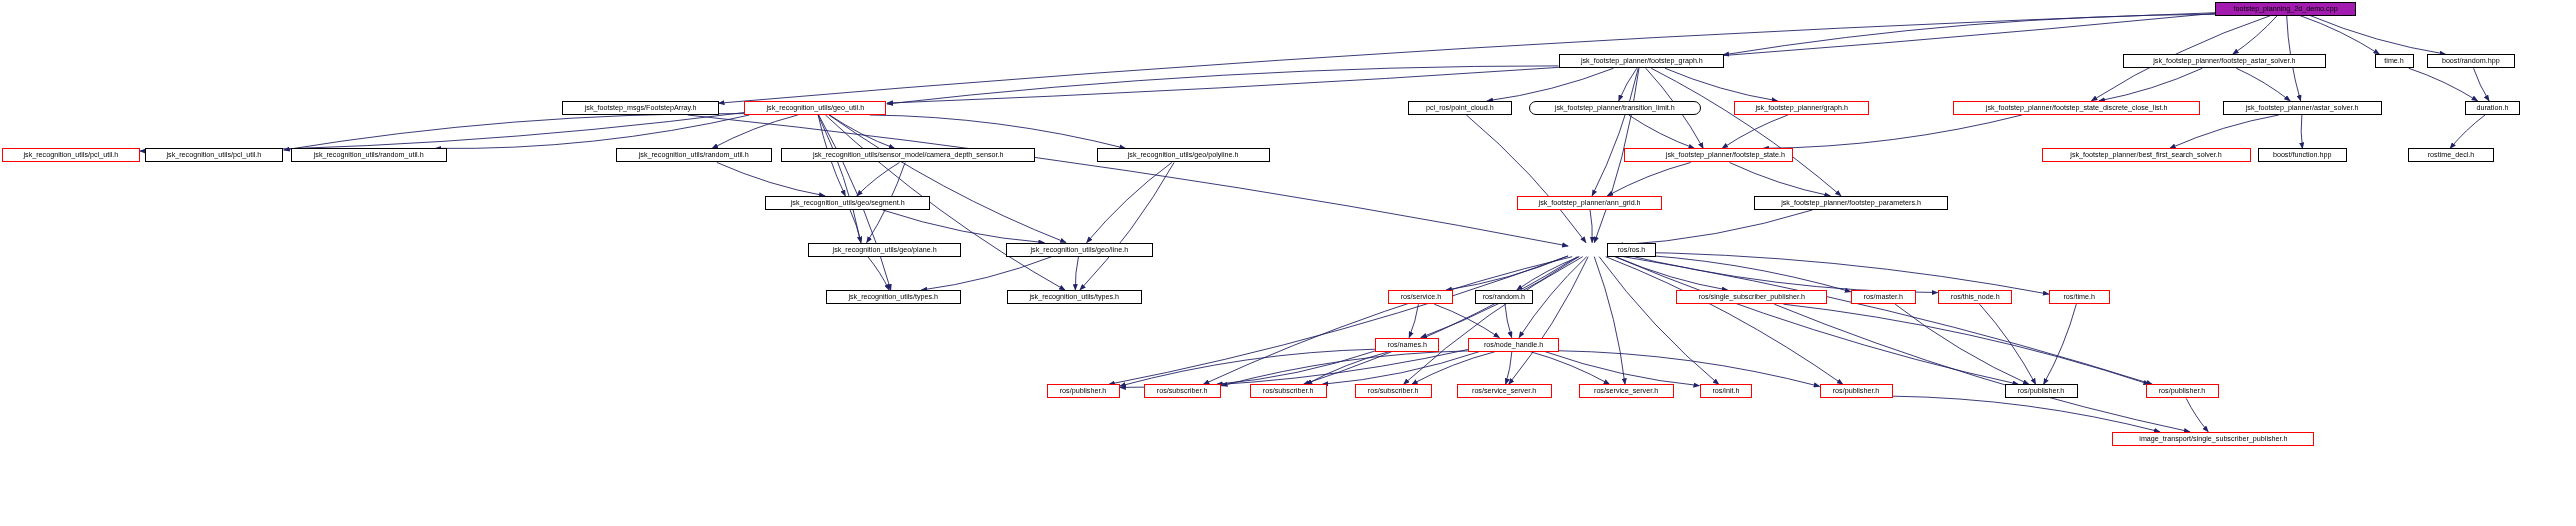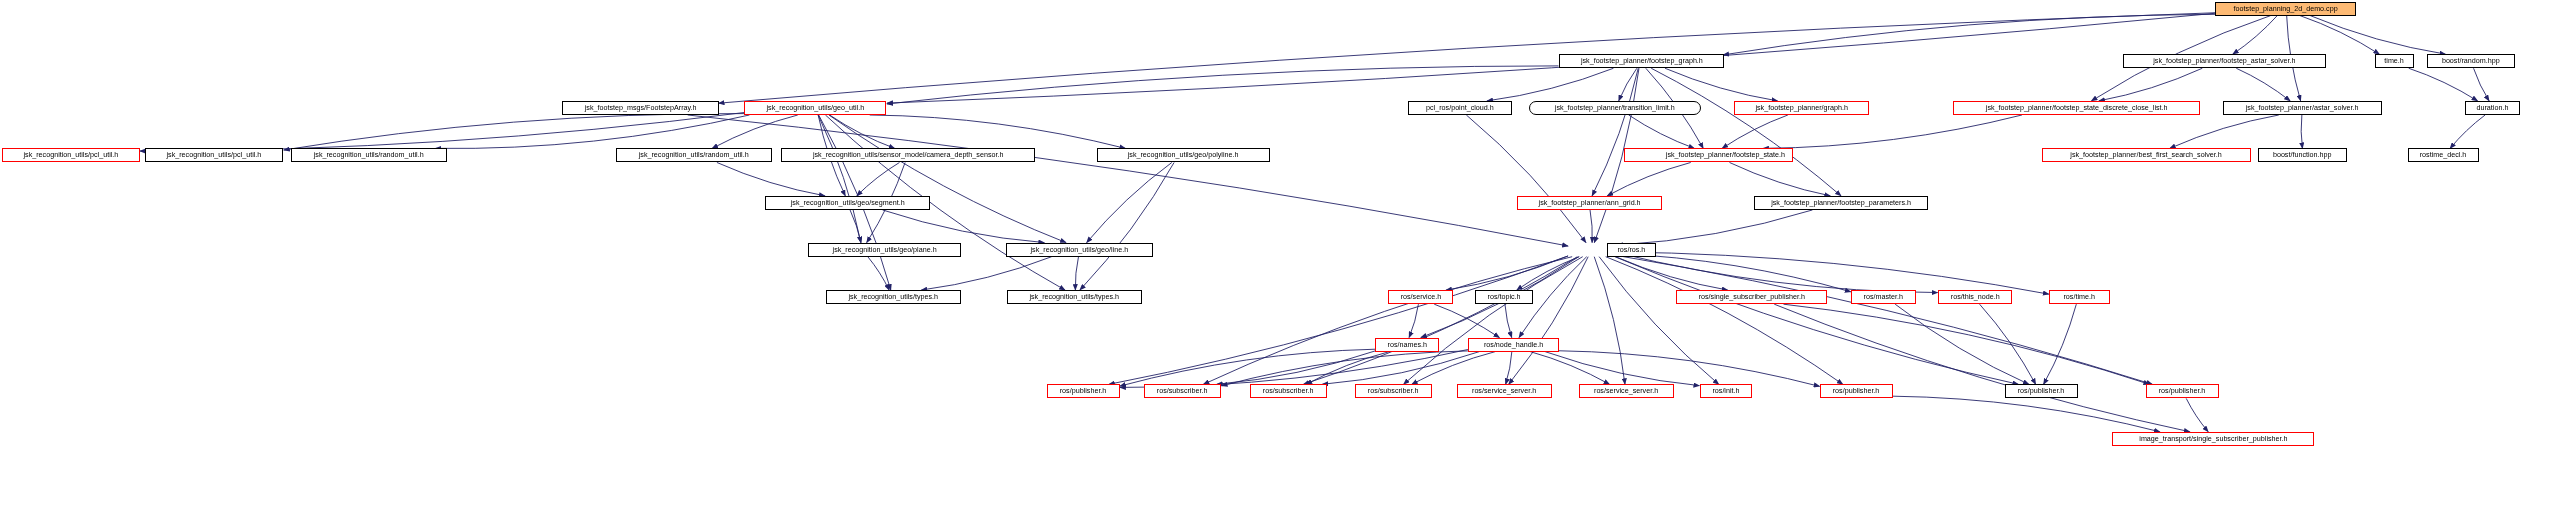--- a/index.html
+++ b/index.html
@@ -36,21 +36,21 @@
     line-height: 7.4px;
     color: #000000;
     white-space: nowrap;
     letter-spacing: 0px;
     padding: 0 2.2px;
   }
   .node.red {
     border-color: #ff0000;
   }
   .node.root {
-    background: #fdba74;
+    background: #a21caf;
     border-color: #000000;
   }
   .node-label {
     display: block;
     transform: scaleX(0.97);
     transform-origin: center;
   }
 </style>
 </head>
 <body>
@@ -217,30 +217,30 @@
       </div>
       <div class="node red" style="left: 1624px; top: 148px; width: 169px; padding-left: 36px;">
         <span class="node-label">jsk_footstep_planner/footstep_state.h</span>
       </div>
       <div class="node red" style="left: 2042px; top: 148px; width: 209px;">
         <span class="node-label">jsk_footstep_planner/best_first_search_solver.h</span>
       </div>
       <div class="node" style="left: 2258px; top: 148px; width: 89px;">
         <span class="node-label">boost/function.hpp</span>
       </div>
-      <div class="node" style="left: 2408px; top: 148px; width: 71px;">
+      <div class="node" style="left: 2408px; top: 148px; width: 86px;">
         <span class="node-label">rostime_decl.h</span>
       </div>
       <div class="node" style="left: 765px; top: 196px; width: 165px;">
         <span class="node-label">jsk_recognition_utils/geo/segment.h</span>
       </div>
       <div class="node red" style="left: 1517px; top: 196px; width: 145px;">
         <span class="node-label">jsk_footstep_planner/ann_grid.h</span>
       </div>
-      <div class="node" style="left: 1754px; top: 196px; width: 174px;">
+      <div class="node" style="left: 1754px; top: 196px; width: 194px;">
         <span class="node-label">jsk_footstep_planner/footstep_parameters.h</span>
       </div>
       <div class="node" style="left: 787px; top: 243px; width: 153px; margin-left: 21px;">
         <span class="node-label">jsk_recognition_utils/geo/plane.h</span>
       </div>
       <div class="node" style="left: 1006px; top: 243px; width: 147px;">
         <span class="node-label">jsk_recognition_utils/geo/line.h</span>
       </div>
       <div class="node" style="left: 1568px; top: 243px; width: 49px; margin-left: 39px;">
         <span class="node-label">ros/ros.h</span>
@@ -248,21 +248,21 @@
       <div class="node" style="left: 826px; top: 290px; width: 135px;">
         <span class="node-label">jsk_recognition_utils/types.h</span>
       </div>
       <div class="node" style="left: 1007px; top: 290px; width: 135px;">
         <span class="node-label">jsk_recognition_utils/types.h</span>
       </div>
       <div class="node red" style="left: 1388px; top: 290px; width: 65px;">
         <span class="node-label">ros/service.h</span>
       </div>
       <div class="node" style="left: 1475px; top: 290px; width: 58px;">
-        <span class="node-label">ros/topic.h</span>
+        <span class="node-label">ros/random.h</span>
       </div>
       <div class="node red" style="left: 1676px; top: 290px; width: 151px;">
         <span class="node-label">ros/single_subscriber_publisher.h</span>
       </div>
       <div class="node red" style="left: 1851px; top: 290px; width: 65px;">
         <span class="node-label">ros/master.h</span>
       </div>
       <div class="node red" style="left: 1938px; top: 290px; width: 74px;">
         <span class="node-label">ros/this_node.h</span>
       </div>

